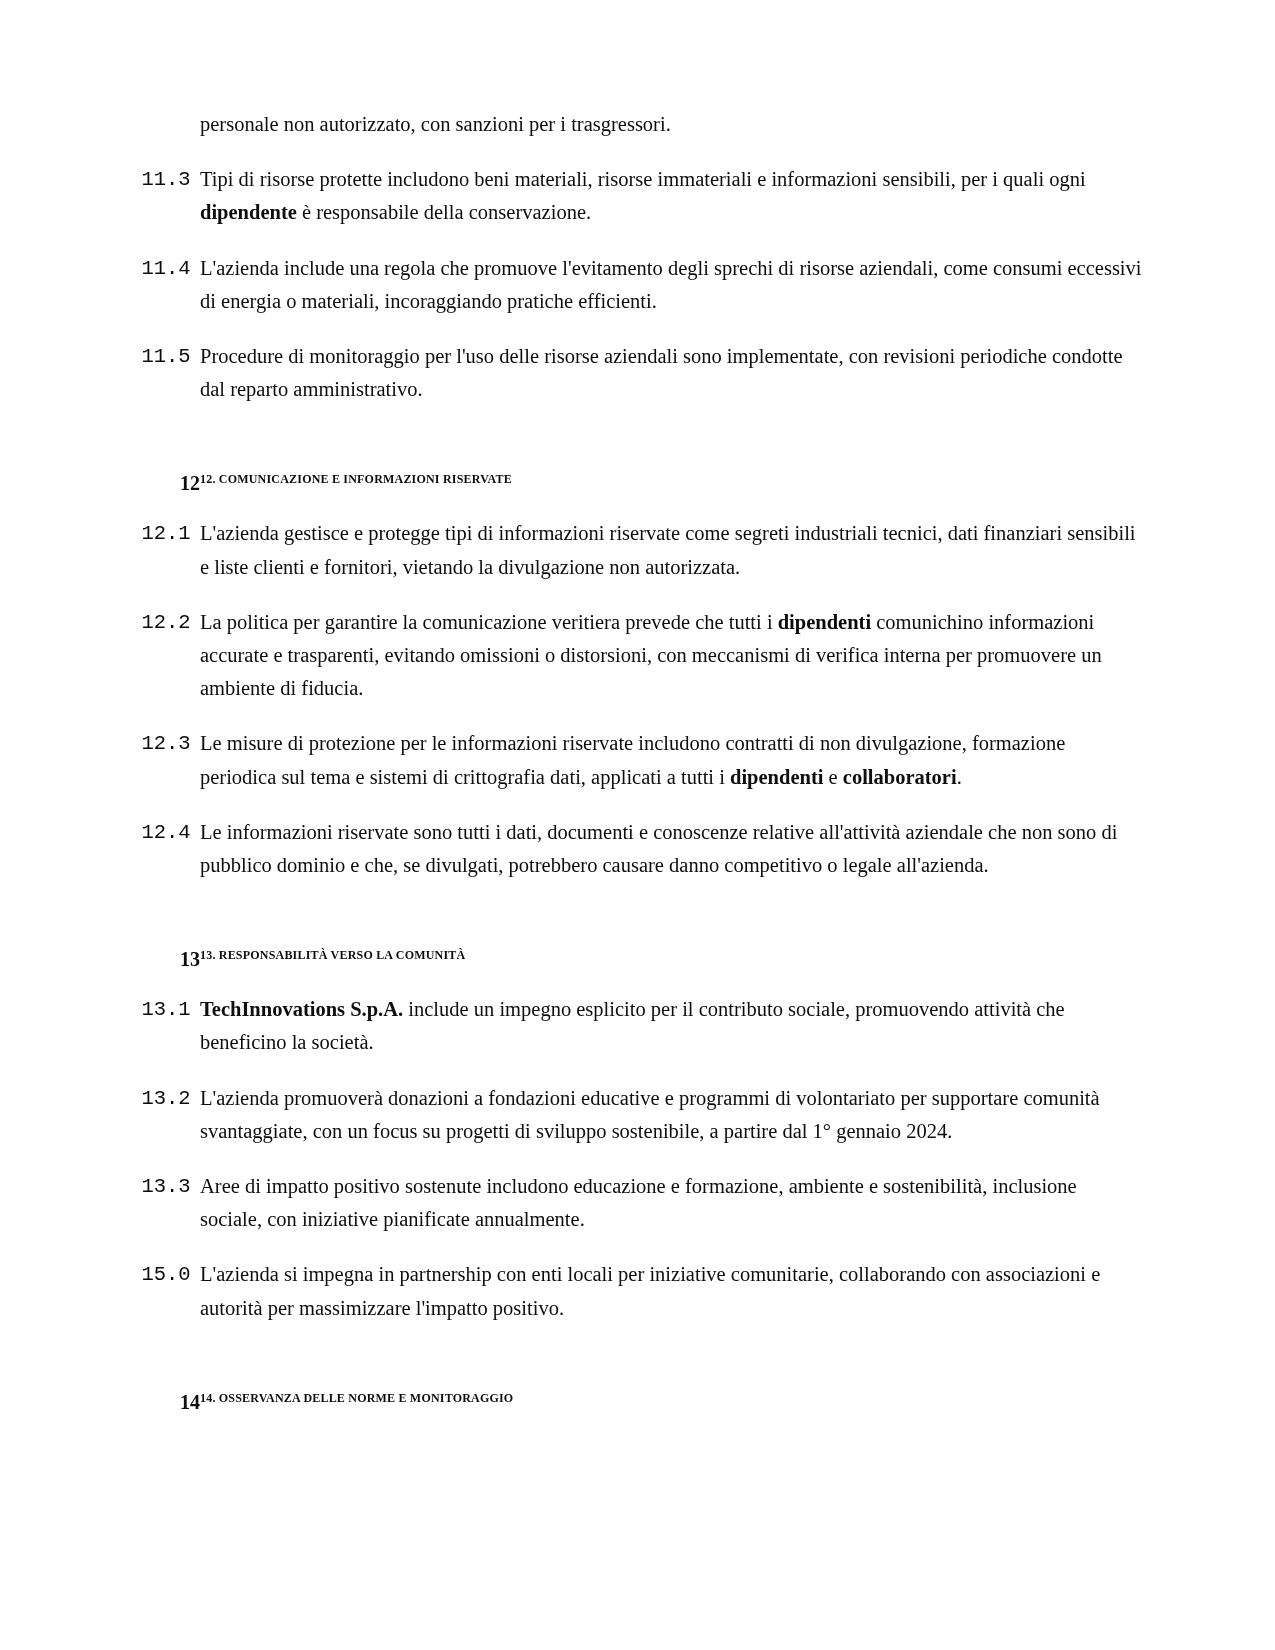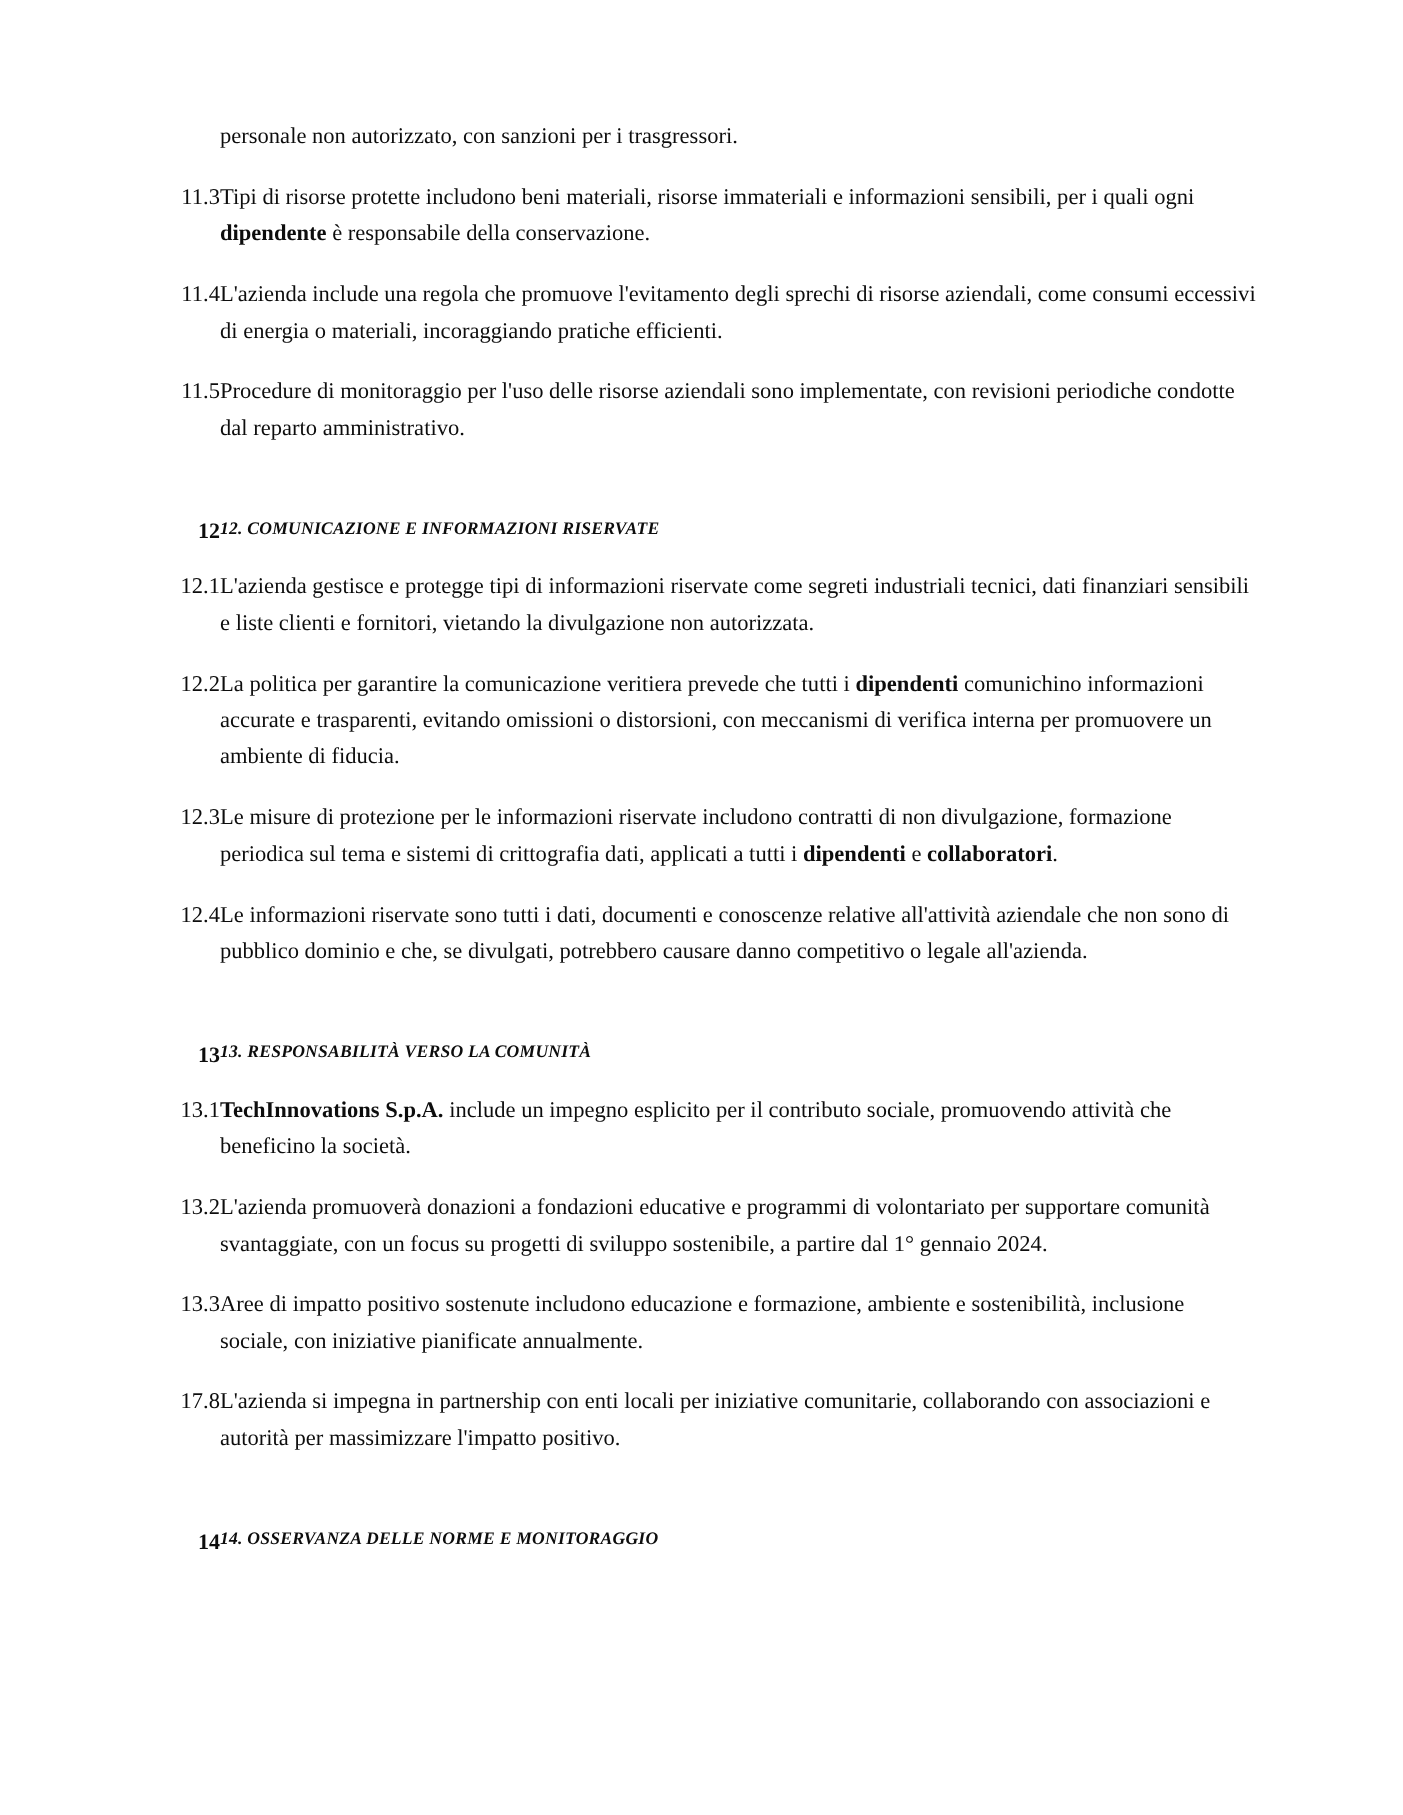--- a/index.html
+++ b/index.html
@@ -36,22 +36,23 @@
 
   
   .clause {
     display: flex;
     margin-top: 22px;
   }
   .clause .num {
     flex: 0 0 68px;
     font-size: 20.5px;
     line-height: 1.62;
-    text-align: right;
+    text-align: center;
     padding-right: 0;
+    font-family: Liberation Mono, monospace;
   }
   .clause .txt {
     flex: 1 1 auto;
     font-size: 20.5px;
     line-height: 1.62;
     text-align: left;
   }
 
   
   .section {
@@ -62,24 +63,23 @@
   .section .num {
     flex: 0 0 68px;
     font-size: 20px;
     font-weight: bold;
     text-align: right;
     padding-left: 20px;
     box-sizing: border-box;
   }
   .section .title {
     flex: 1 1 auto;
-    font-size: 16px;
+    font-size: 12px;
     font-weight: bold;
     letter-spacing: 0.2px;
-    font-style: italic;
   }
 
   .gap-after-section {
     margin-top: 10px;
   }
 
   b { font-weight: bold; text-align: center; }
 </style>
 </head>
 <body>
@@ -140,21 +140,21 @@
         </div>
         <div class="clause">
           <div class="num">13.2</div>
           <div class="txt"><span>L'azienda promuoverà donazioni a fondazioni educative e programmi di volontariato per supportare comunità svantaggiate, con un focus su progetti di sviluppo sostenibile, a partire dal 1° gennaio 2024.</span></div>
         </div>
         <div class="clause">
           <div class="num">13.3</div>
           <div class="txt"><span>Aree di impatto positivo sostenute includono educazione e formazione, ambiente e sostenibilità, inclusione sociale, con iniziative pianificate annualmente.</span></div>
         </div>
         <div class="clause">
-          <div class="num">17.8</div>
+          <div class="num">15.0</div>
           <div class="txt"><span>L'azienda si impegna in partnership con enti locali per iniziative comunitarie, collaborando con associazioni e autorità per massimizzare l'impatto positivo.</span></div>
         </div>
       </div>
 
     <div class="section">
       <div class="num">14</div>
       <div class="title">14. OSSERVANZA DELLE NORME E MONITORAGGIO</div>
     </div>
 
   </div>

